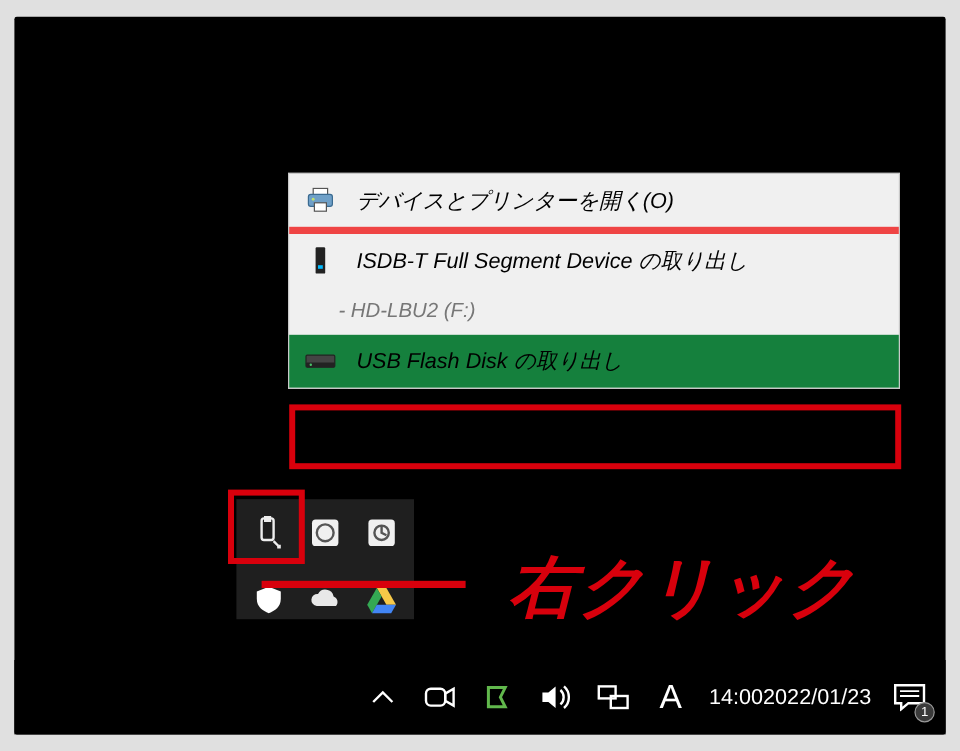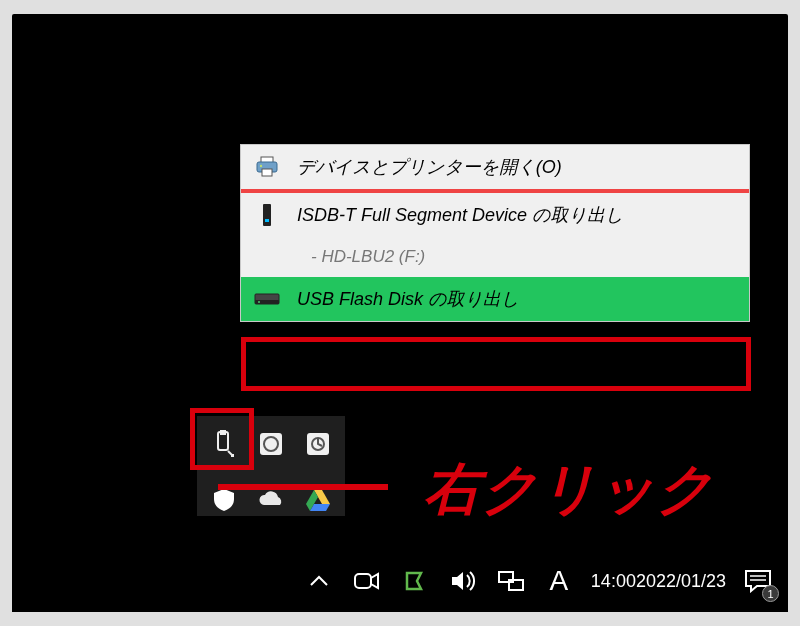--- a/index.html
+++ b/index.html
@@ -33,33 +33,33 @@
     box-shadow: 0 4px 10px rgba(0,0,0,.35);
     font-size: 18px;
   }
   .menu-item {
     display: flex;
     align-items: center;
     padding: 8px 12px;
     min-height: 44px;
     gap: 16px;
   }
-  .menu-item + .menu-item { border-top: 4px solid #ef4444; }
+  .menu-item + .menu-item { border-top: 6px solid #ef4444; }
   .menu-sub {
-    padding-left: 70px;
+    padding-left: 41px;
     color: #777;
     font-size: 17px;
     min-height: 40px;
     display: flex;
     align-items: center;
     gap: 12px;
     text-align: right;
   }
   .menu-item.highlight {
-    background: #22c55e;
+    background: #15803d;
     color: #000;
   }
   .context-menu .highlight-frame {
     position: absolute;
     left: 0px;
     top: 192px;
     width: 510px;
     height: 54px;
     border: 5px solid #d8000c;
     pointer-events: none;

